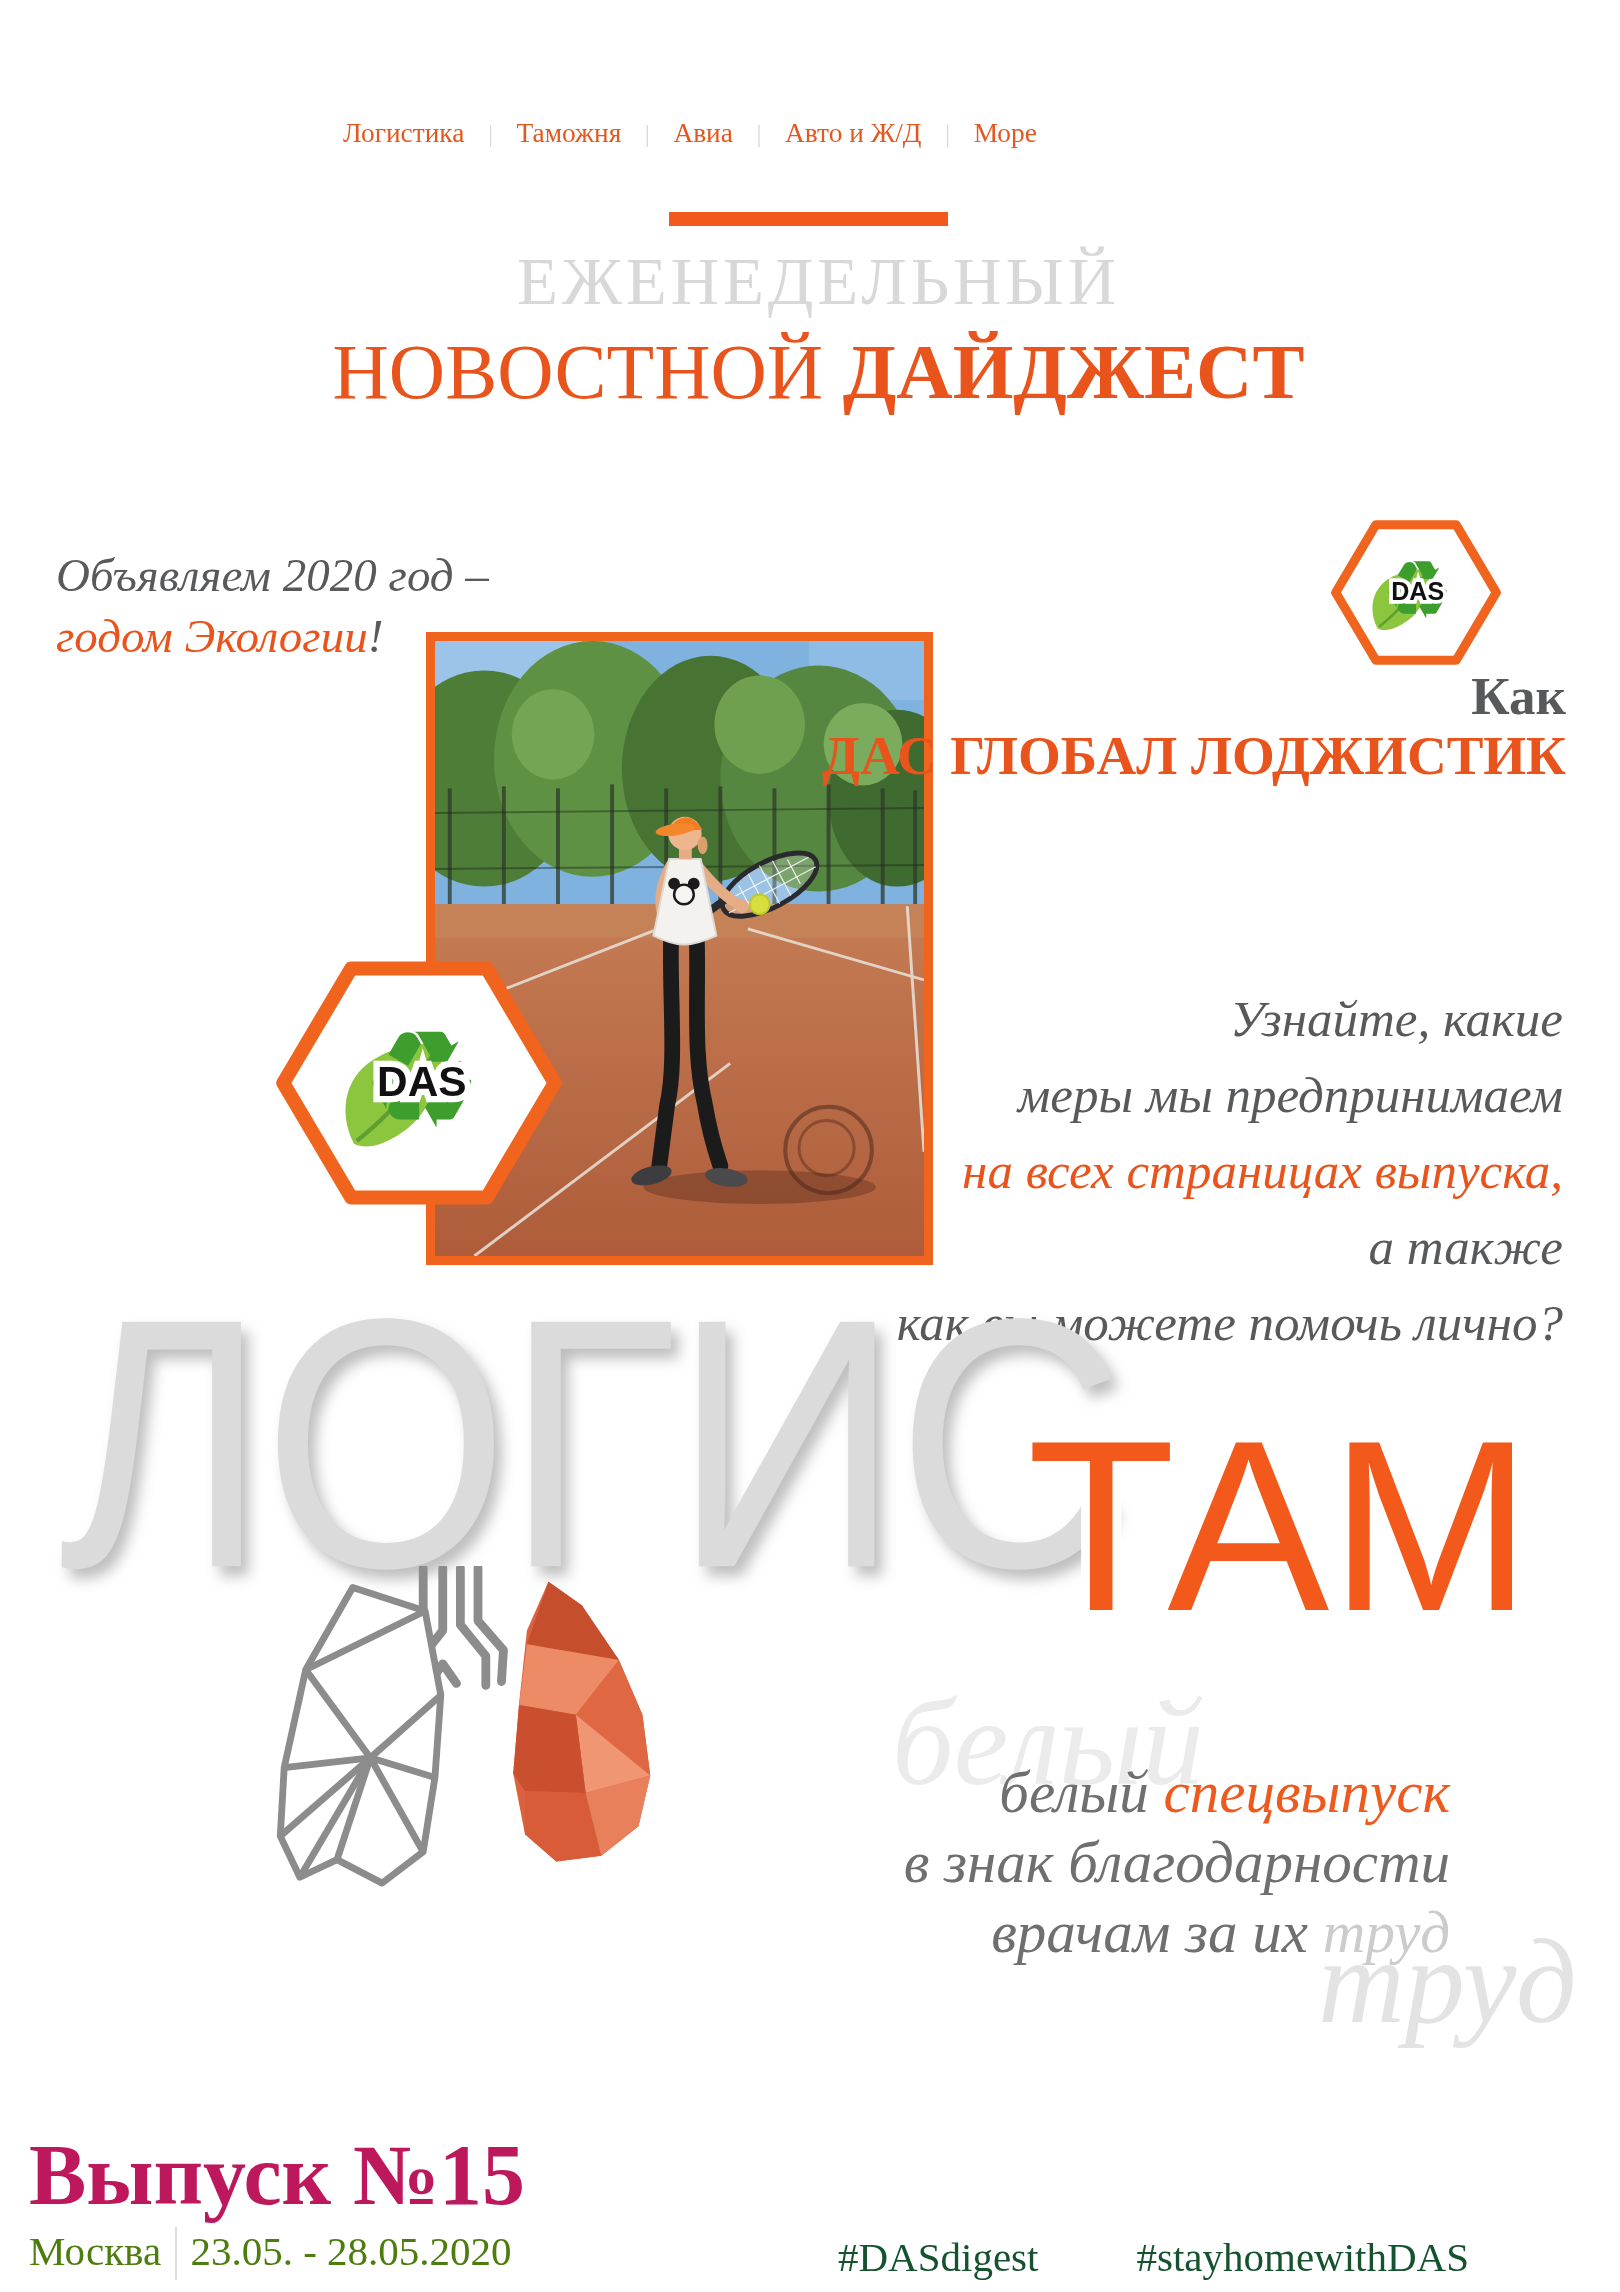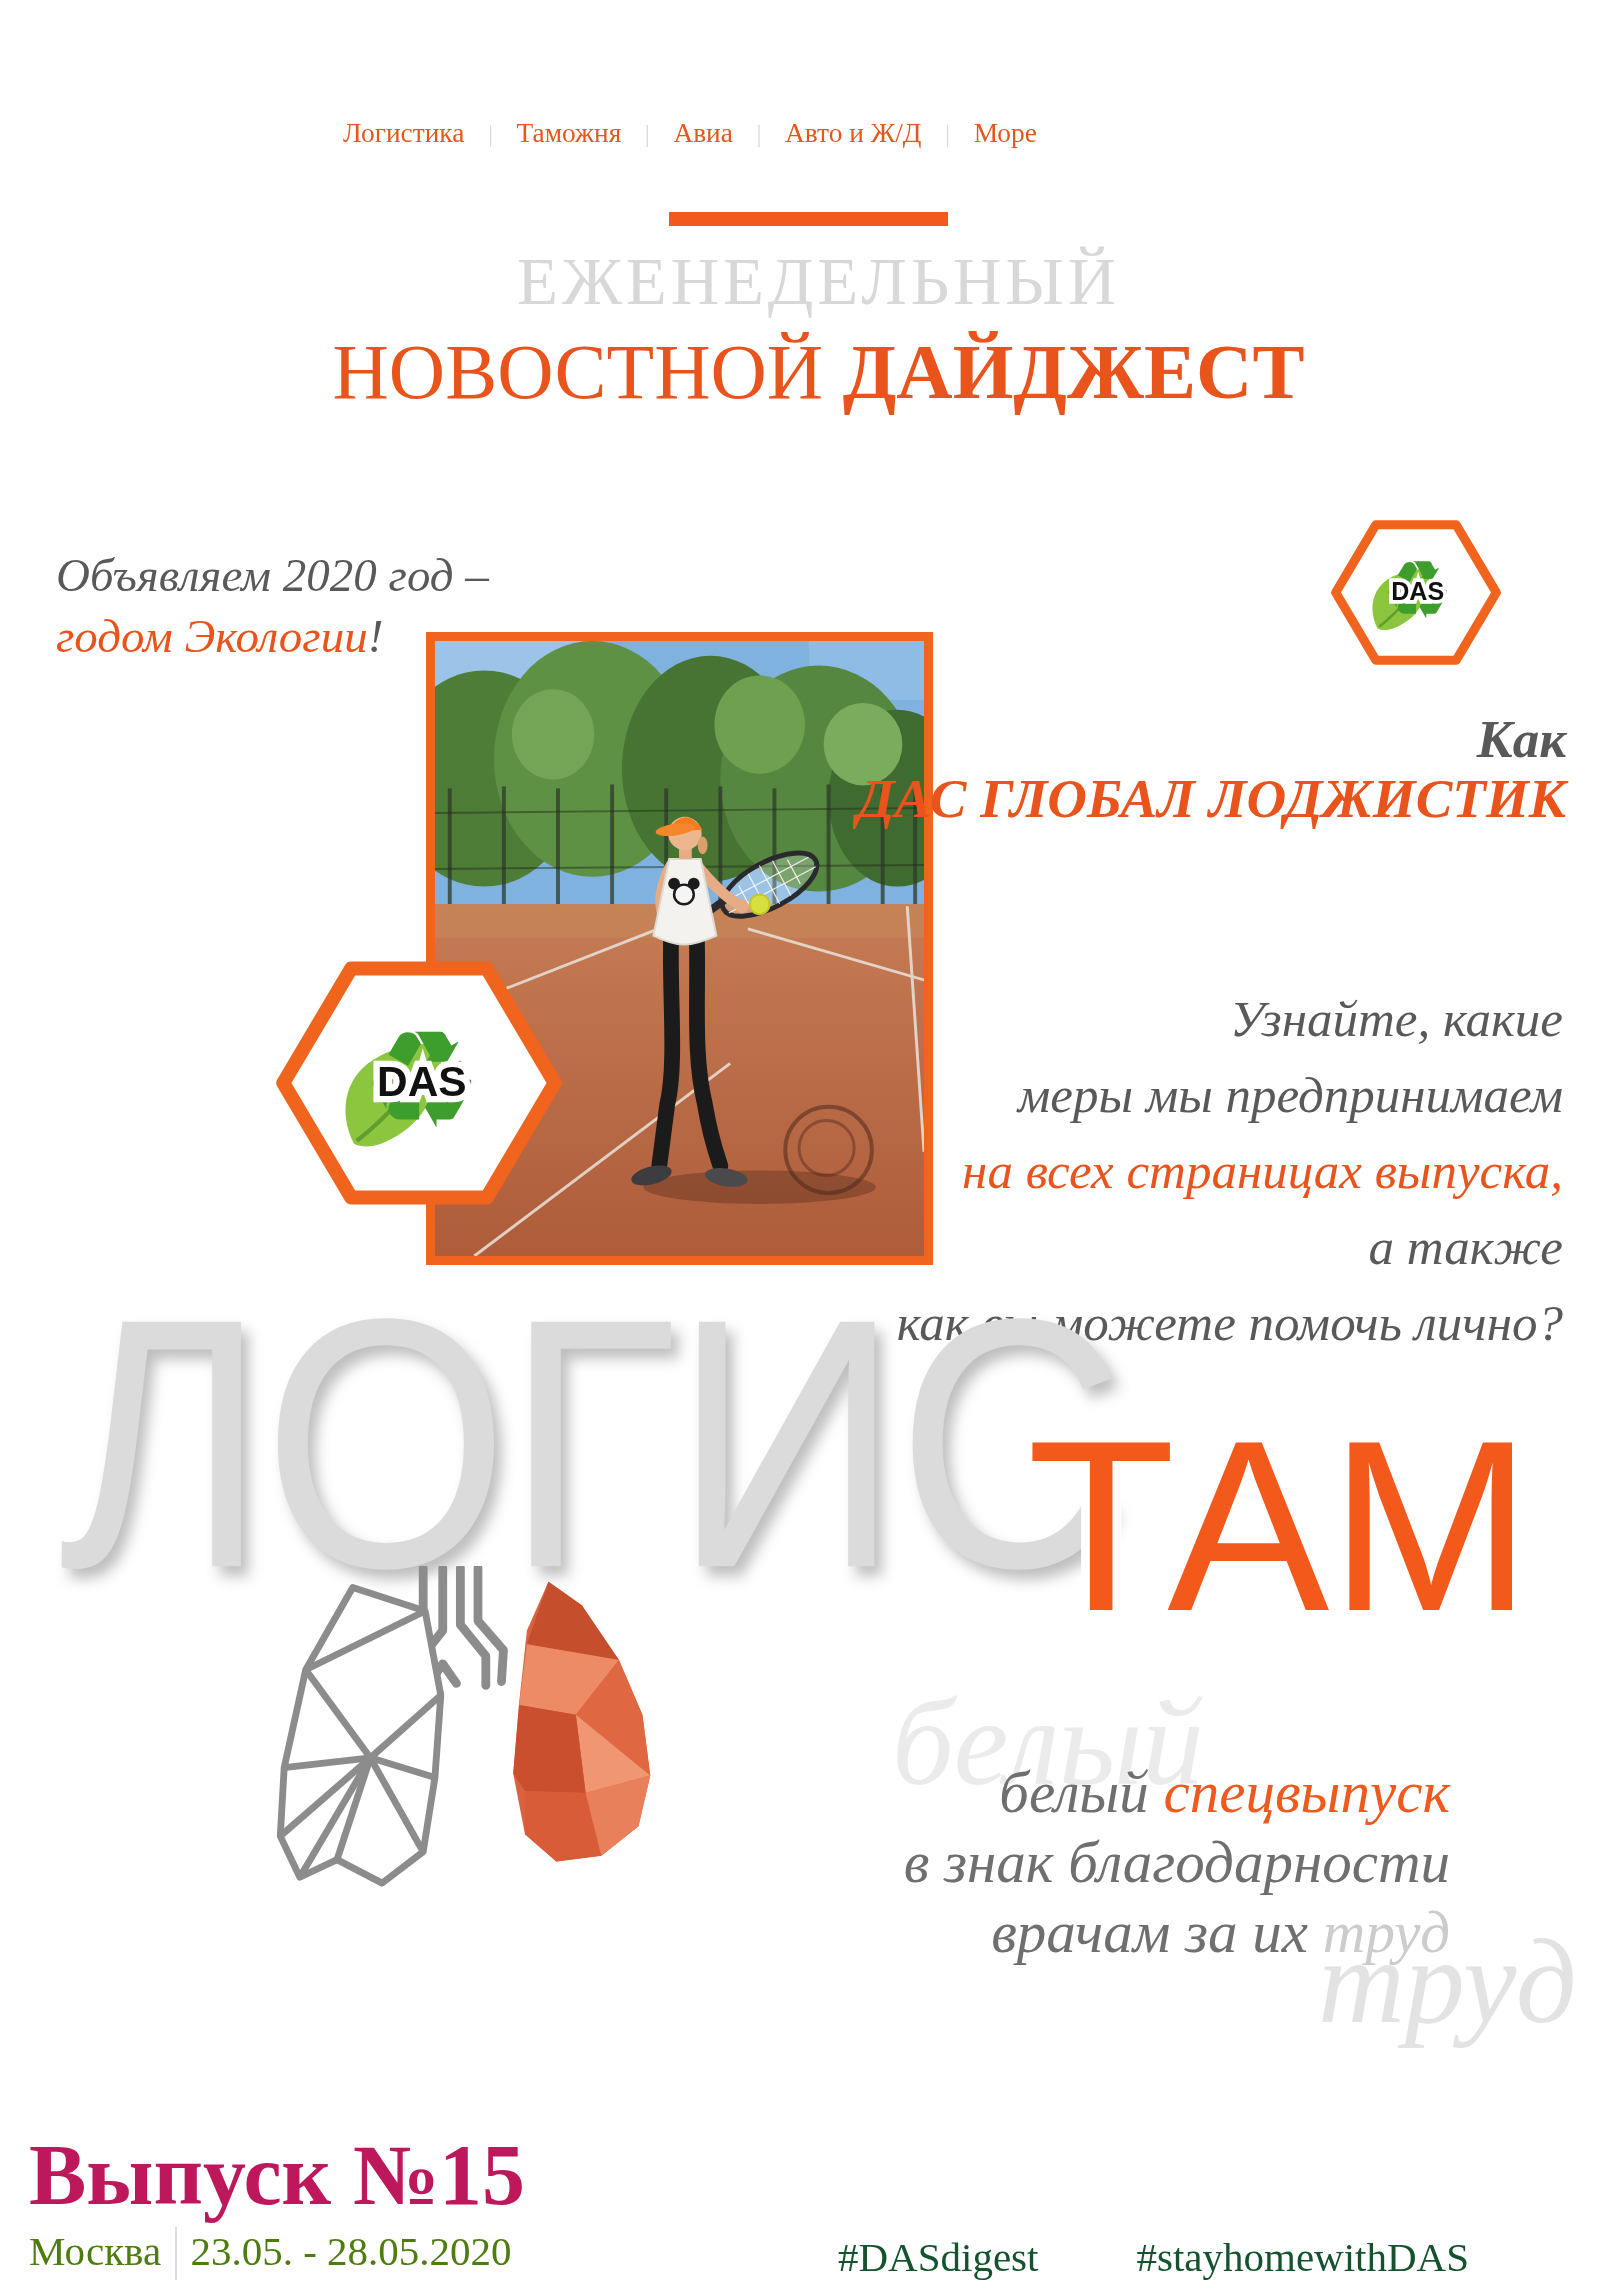--- a/index.html
+++ b/index.html
@@ -30,22 +30,22 @@
          border:9.8px solid #F0641E;box-sizing:border-box;background:#b96743;}
   .photo svg{display:block;width:100%;height:100%;}
 
   
   .hex{position:absolute;}
   .hex-small{left:1329px;top:516px;width:174px;height:153px;}
   .hex-big{left:272px;top:954px;width:294px;height:258px;z-index:6;}
   .hex svg{display:block;width:100%;height:100%;}
 
   
-  .question{position:absolute;right:54px;top:667px;text-align:right;font-style:italic;
-            font-weight:700;color:#58595B;line-height:59px;margin-top:43px;}
+  .question{position:absolute;right:54px;top:667px;text-align:right;
+            font-weight:700;color:#58595B;line-height:59px;}
   .q1{font-size:53px;}
   .q2{font-size:55px;color:#E8541C;}
   .q3{font-size:53px;padding-right:106px;}
 
   
   .teaser{position:absolute;right:57px;top:981px;text-align:right;font-style:italic;
           font-size:51px;line-height:76px;color:#58595B;}
   .teaser .hl{color:#E8541C;}
 
   

